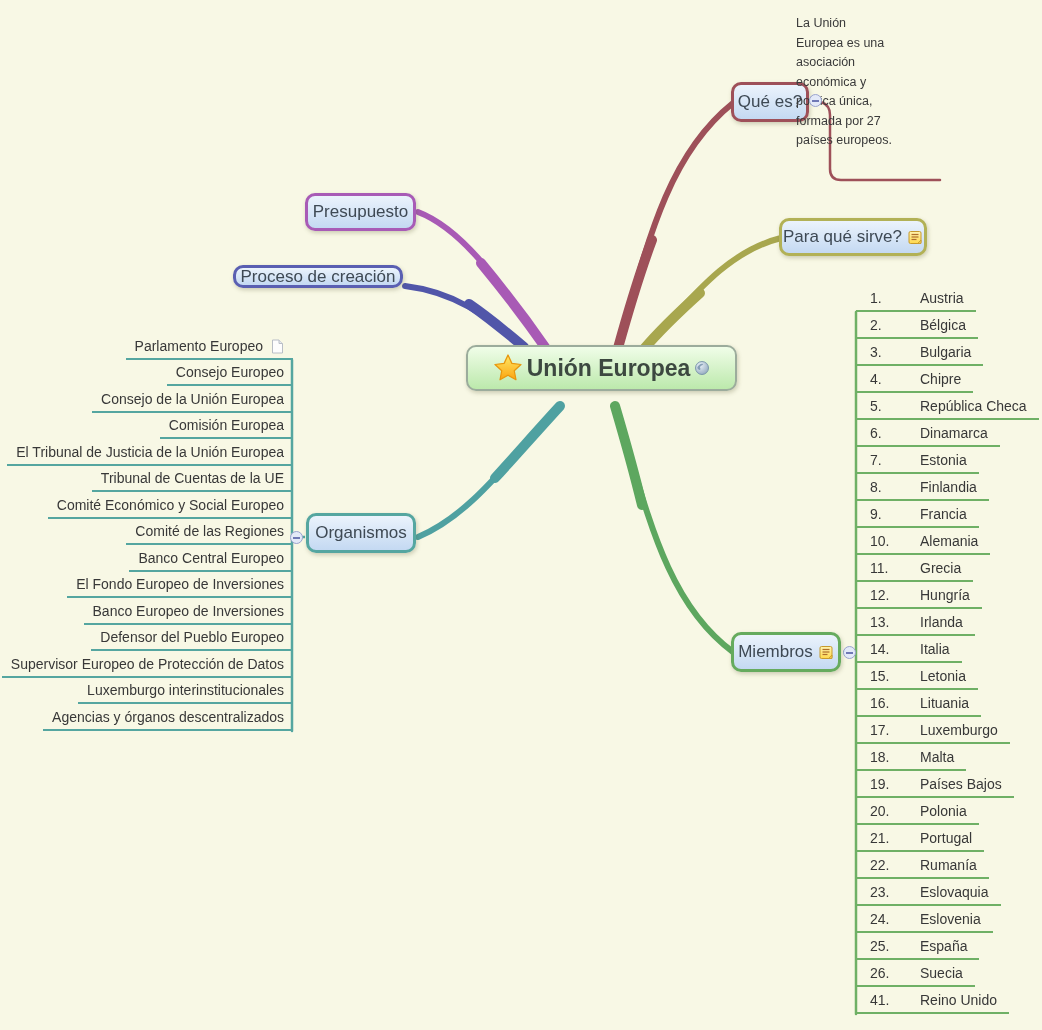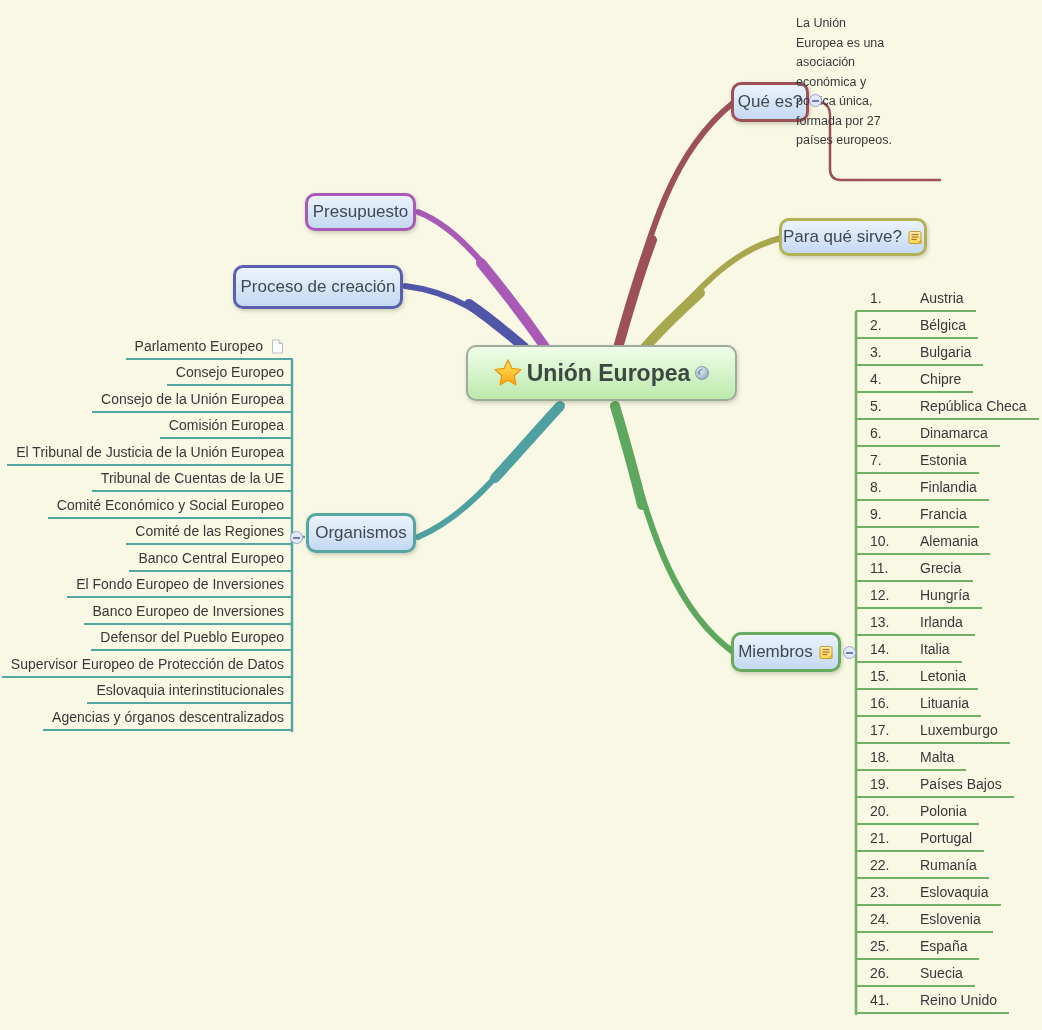--- a/index.html
+++ b/index.html
@@ -18,26 +18,26 @@
     border:3px solid #888;border-radius:10px;
     background:linear-gradient(180deg,#EBF3FC 0%,#C4D9F2 100%);
     display:flex;align-items:center;justify-content:center;gap:6px;
     color:#3E4954;font-size:17px;
     box-shadow:1px 2px 4px rgba(90,90,50,.28);
     cursor:default;
   }
   .node-que-es{left:731px;top:82px;width:78px;height:40px;border-color:#9E5059;}
   .node-para{left:779px;top:218px;width:148px;height:38px;border-color:#B2B156;}
   .node-presupuesto{left:305px;top:193px;width:111px;height:38px;border-color:#A85BB6;}
-  .node-proceso{left:233px;top:265px;width:170px;height:44px;border-color:#5A5FB2;}
+  .node-proceso{left:233px;top:265px;width:170px;height:23px;border-color:#5A5FB2;}
   .node-organismos{left:306px;top:513px;width:110px;height:40px;border-color:#55A6A0;}
   .node-miembros{left:731px;top:632px;width:110px;height:40px;border-color:#66AB5E;}
 
   .node-central{
-    left:466px;top:345px;width:271px;height:56px;
+    left:466px;top:345px;width:271px;height:46px;
     background:linear-gradient(180deg,#F0FDE8 0%,#BCE9AC 100%);
     border:2px solid #9CAC9C;border-radius:10px;
     font-size:23px;font-weight:bold;color:#3C4840;gap:4px;
   }
 
   
   .collapse{
     position:absolute;z-index:3;width:13px;height:13px;box-sizing:border-box;
     background:#E3E9F8;border:1px solid #9AA3CE;border-radius:50%;
     display:flex;align-items:center;justify-content:center;
@@ -250,21 +250,21 @@
     <div class="orow">
         <span>Banco Europeo de Inversiones</span>
       </div>
     <div class="orow">
         <span>Defensor del Pueblo Europeo</span>
       </div>
     <div class="orow">
         <span>Supervisor Europeo de Protección de Datos</span>
       </div>
     <div class="orow">
-        <span>Eslovaquia interinstitucionales</span>
+        <span>Luxemburgo interinstitucionales</span>
       </div>
     <div class="orow">
         <span>Agencias y órganos descentralizados</span>
       </div>
   </div>
 
   <div class="mem-list">
     <div class="mrow">
         <span class="num">1.</span>
         <span>Austria</span>

